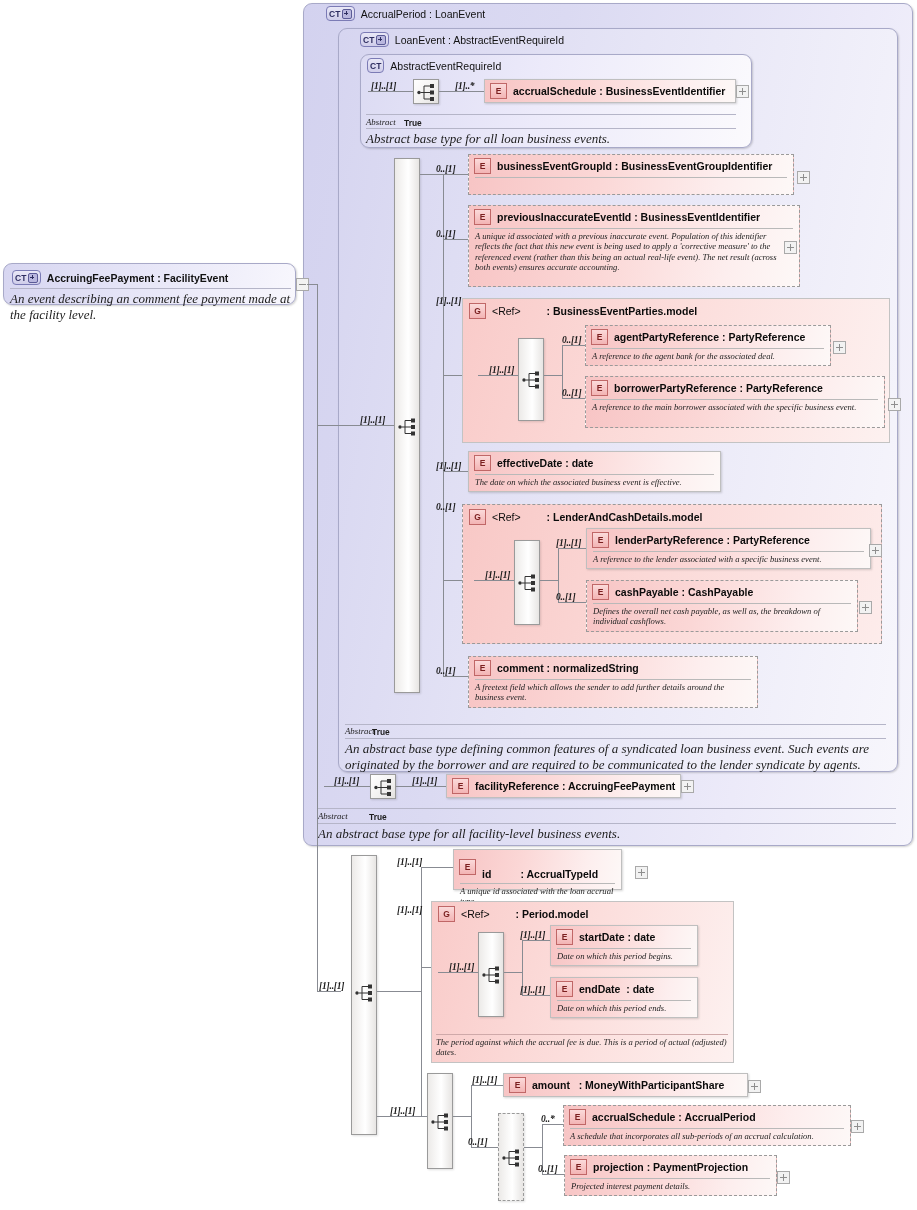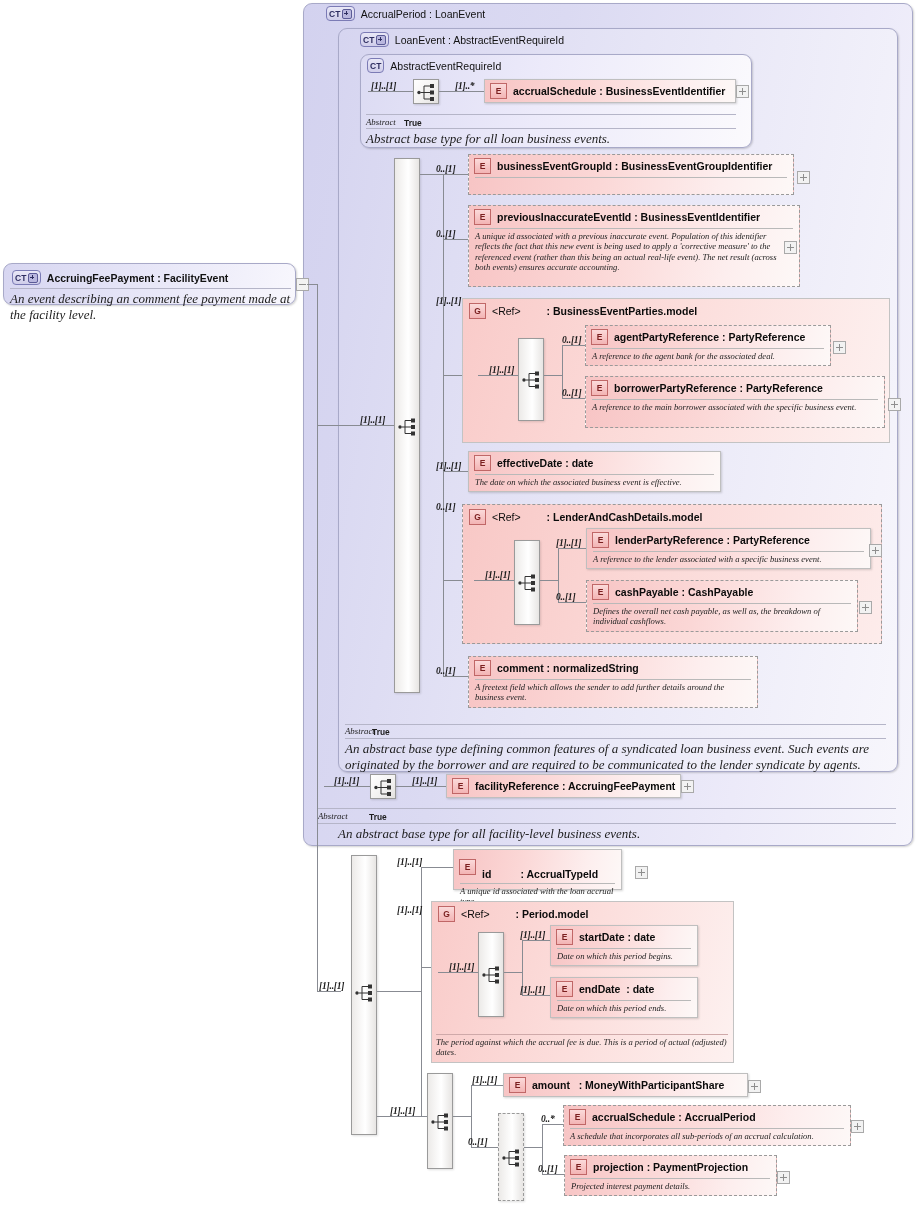--- a/index.html
+++ b/index.html
@@ -452,21 +452,21 @@
       <span class="ebadge">E</span>
       <span class="elem-name">facilityReference : AccruingFeePayment</span>
     </div>
   </div>
   <div class="expander" style="left:681px; top:780px;"></div>
 
   <div class="rule" style="left:318px; top:808px; width:578px;"></div>
   <div class="abstract-label" style="left:318px; top:811px;">Abstract</div>
   <div class="abstract-val" style="left:369px; top:812px;">True</div>
   <div class="rule" style="left:318px; top:823px; width:578px;"></div>
-  <div class="doc-text" style="left:318px; top:826px; width:578px;margin-left:20px;">An abstract base type for all facility-level business events.</div>
+  <div class="doc-text" style="left:318px; top:826px; width:578px;">An abstract base type for all facility-level business events.</div>
 
   <div class="rootbox" style="left:3px; top:263px; width:293px; height:42px;">
     <div class="ctbox-hdr" style="left:8px; top:6px;">
       <span class="badge">CT<span class="plus"></span></span>
       <span class="ct-title" style="font-weight:bold;">AccruingFeePayment : FacilityEvent</span>
     </div>
     <div class="rule" style="left:6px; top:24px; width:281px;"></div>
     <div class="doc-text" style="left:6px; top:27px; width:285px;">An event describing an comment fee payment made at the facility level.</div>
   </div>
   <div class="root-minus" style="left:296px; top:278px;"></div>

